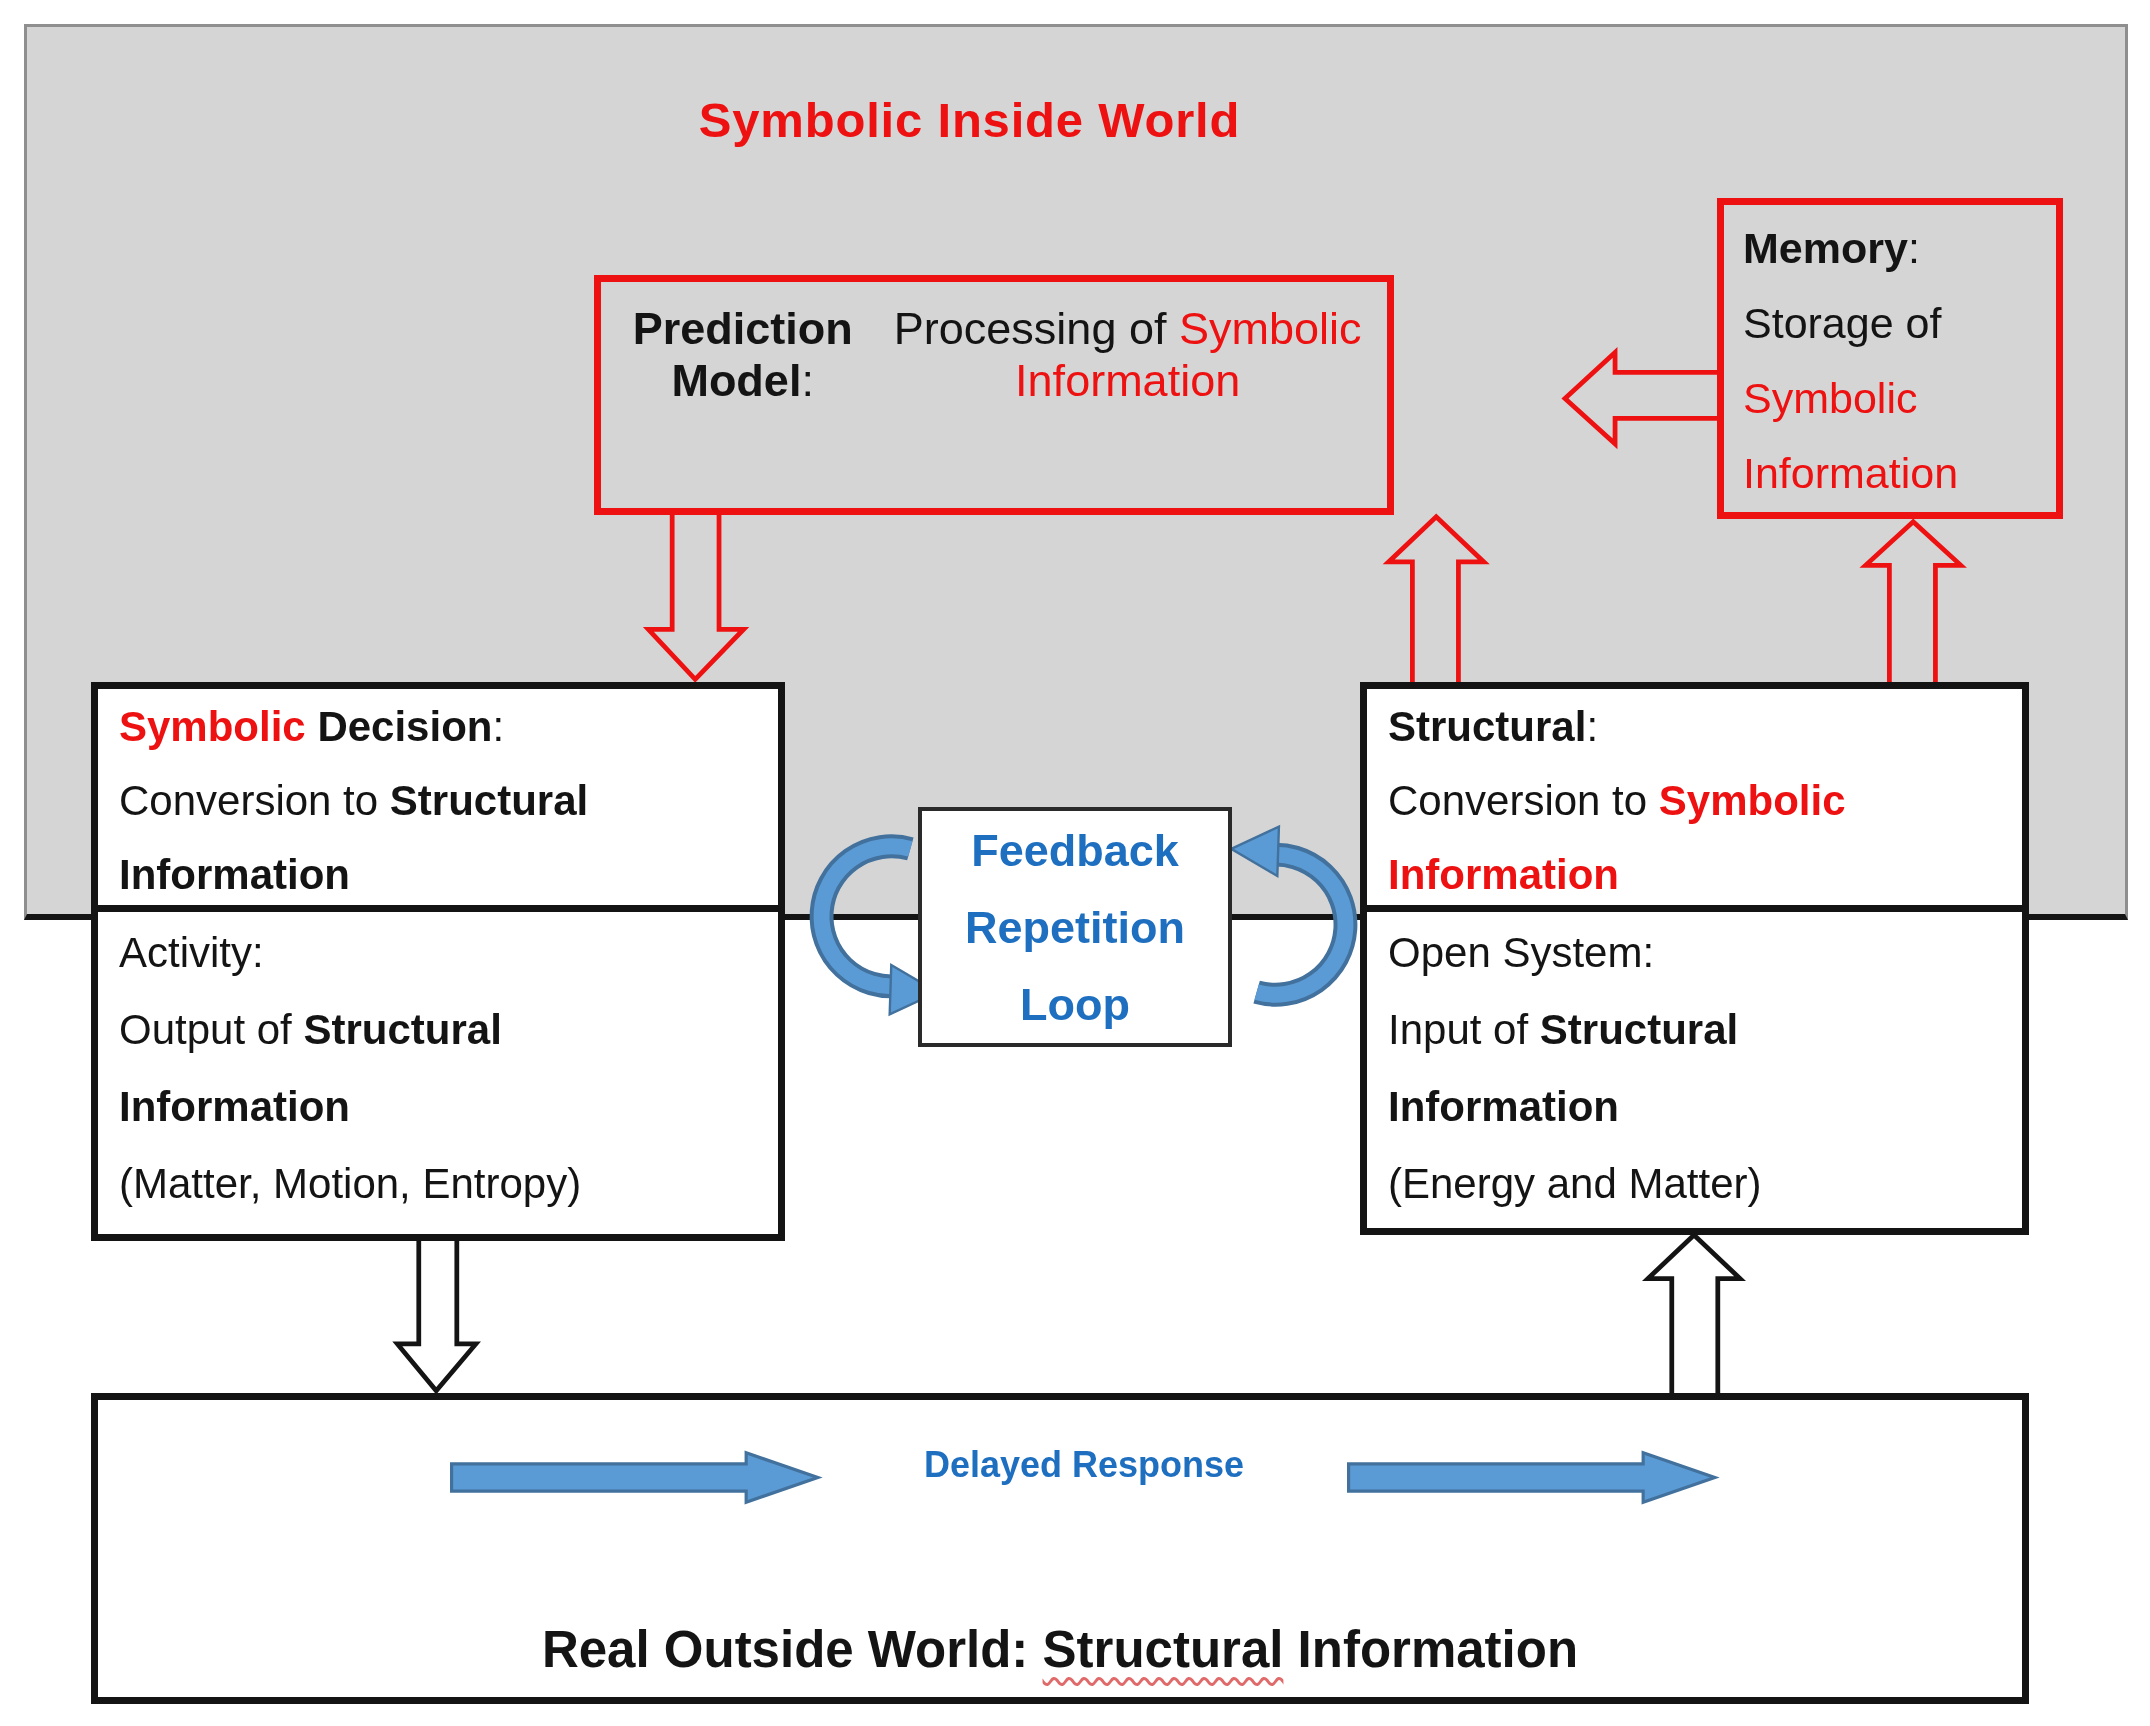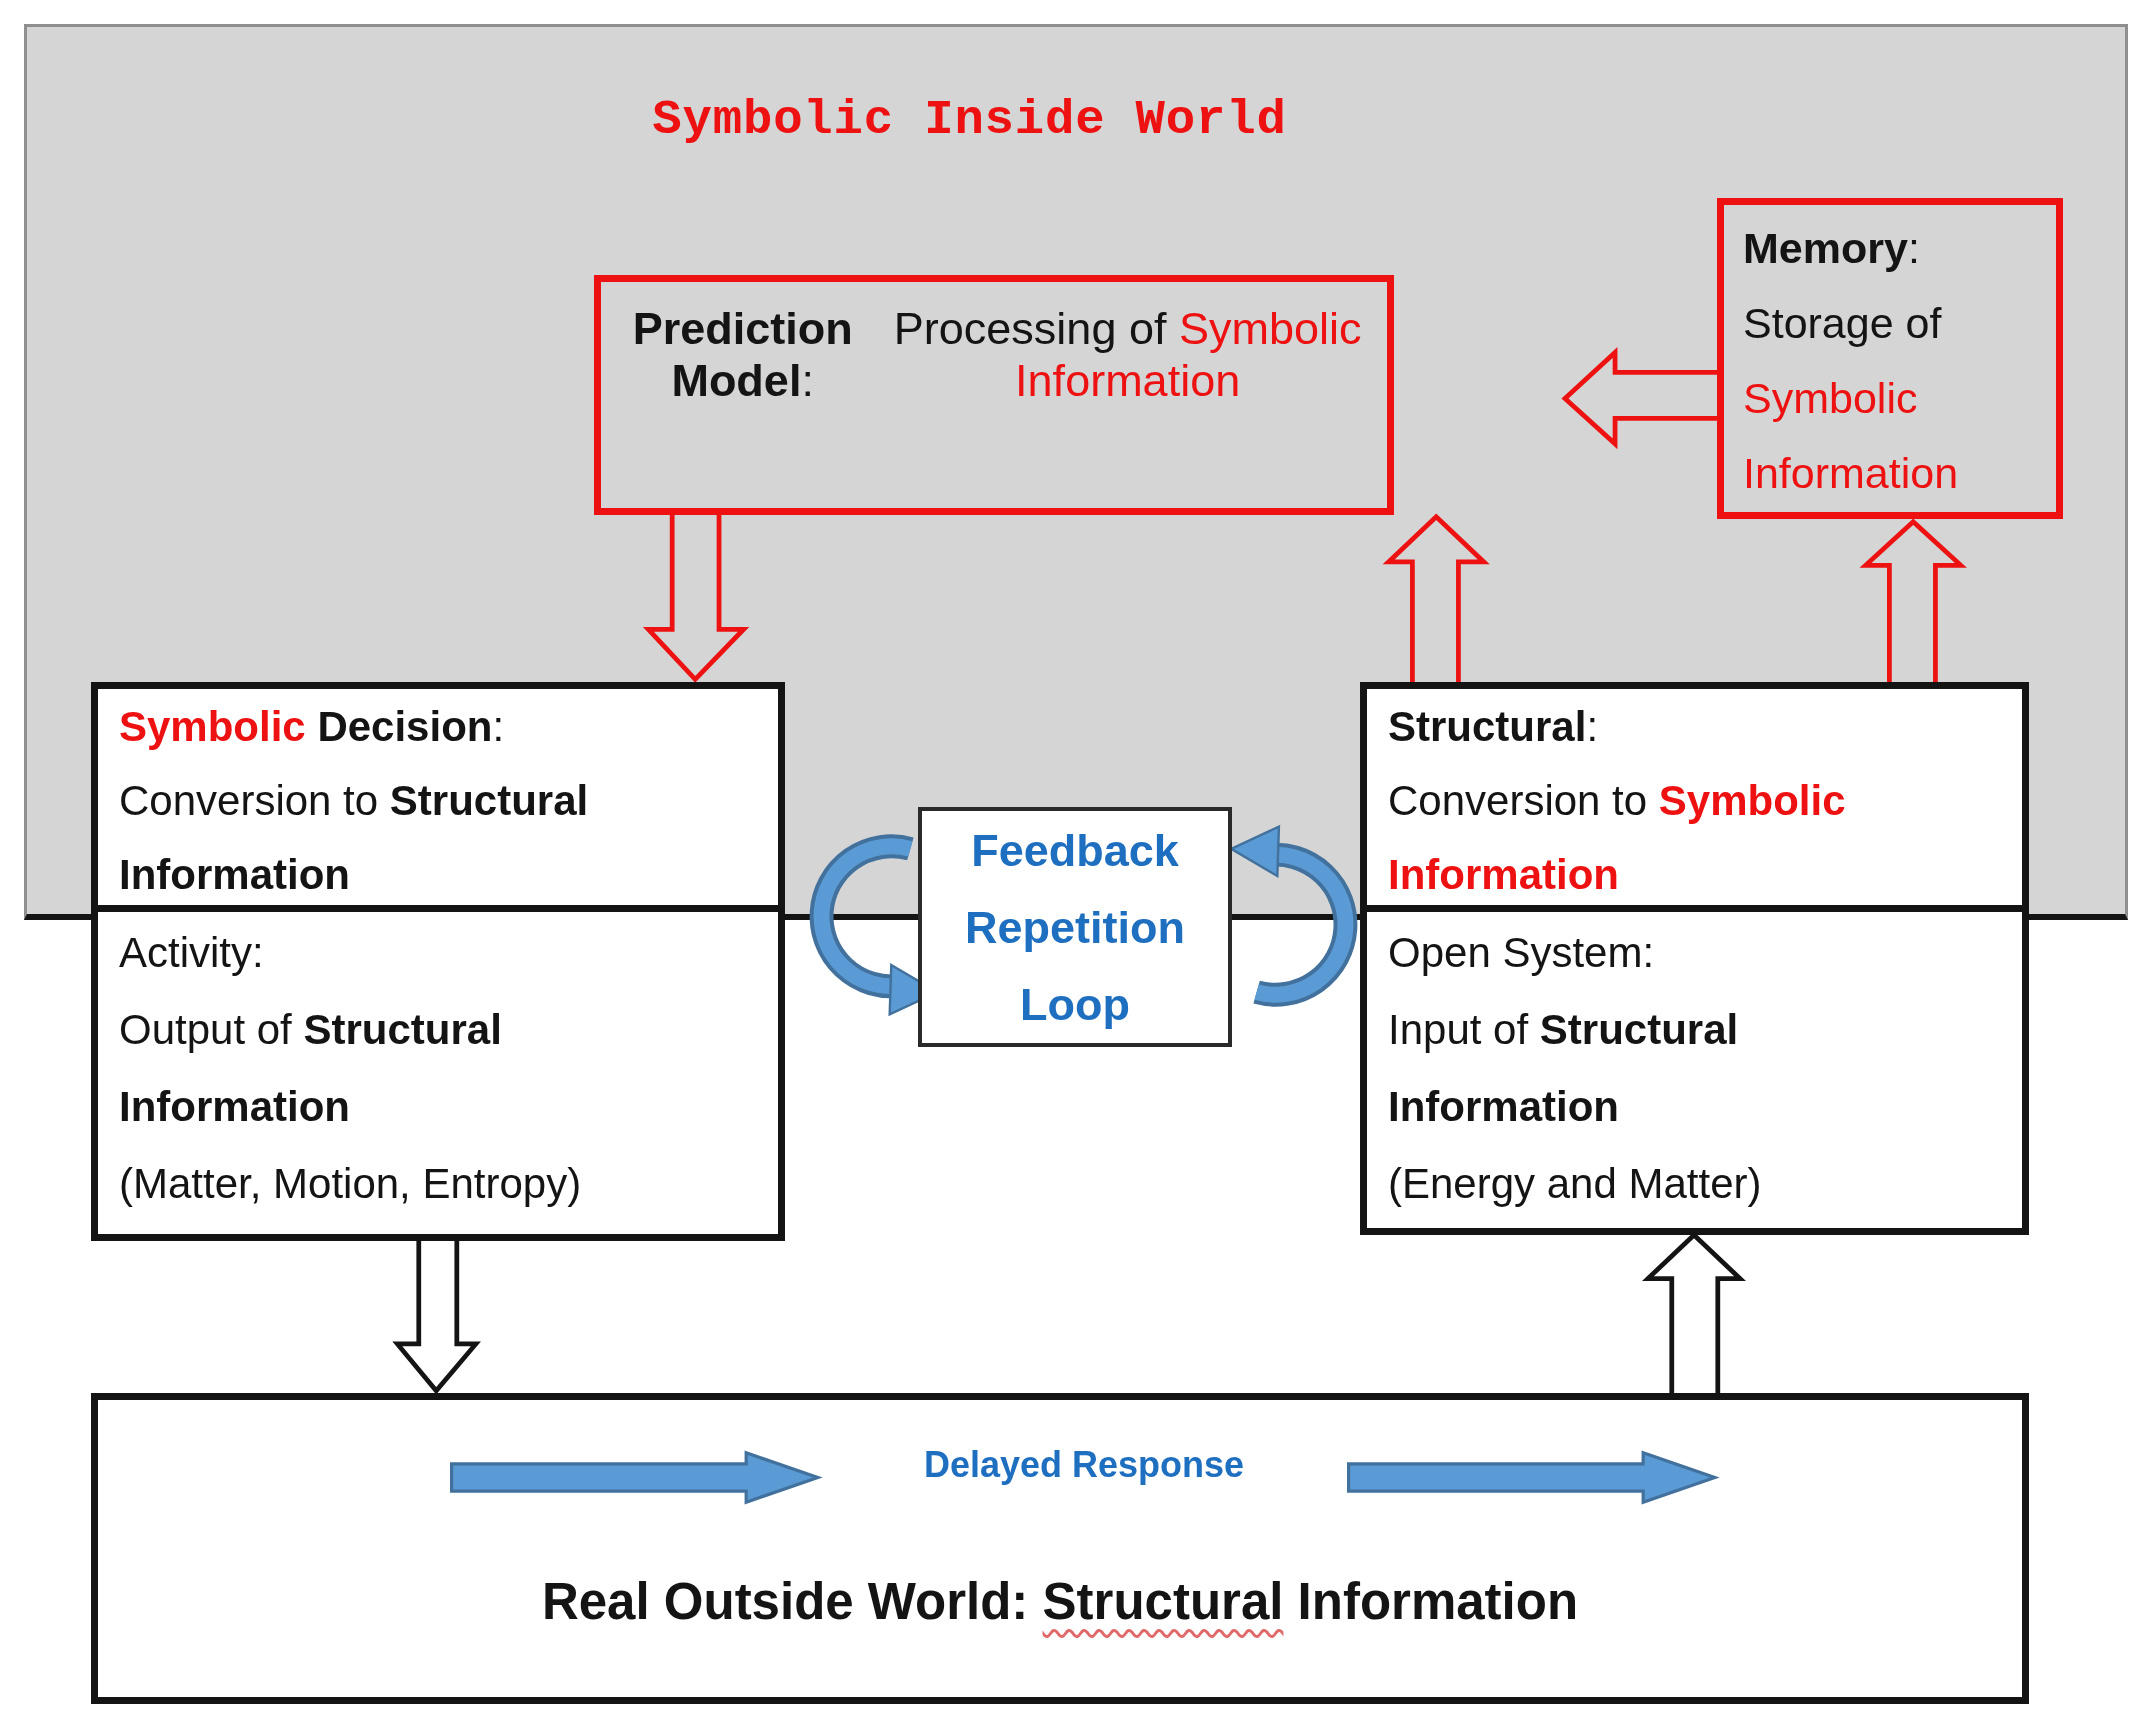--- a/index.html
+++ b/index.html
@@ -17,21 +17,21 @@
     background:var(--gray-bg,#d5d5d5);
     border-top:3.2px solid #8f8f8f;
     border-left:3.2px solid #8f8f8f;
     border-right:3.2px solid #8f8f8f;
     border-bottom:6.4px solid #141414;
     z-index:0;
   }
   .page-title{
     position:absolute;left:0;top:92px;width:1939px;
     text-align:center;font-size:49px;font-weight:bold;color:var(--red,#ee1111);
-    z-index:3;letter-spacing:0.8px;font-family:Liberation Mono, monospace;
+    z-index:3;letter-spacing:0.8px;
   }
   
   .box{position:absolute;box-sizing:border-box;z-index:2;}
   .prediction-box{
     left:594px;top:275px;width:800px;height:240px;
     border:7.2px solid var(--red,#ee1111);
     display:flex;flex-direction:row;justify-content:space-between;
     text-align:center;font-size:45px;
     padding:21px 8px 25.5px 8px;
   }
@@ -67,21 +67,21 @@
     text-decoration-color:#e06a6a;
     text-decoration-thickness:3.2px;
     text-underline-offset:9.6px;
   }
   .delayed-label{
     position:absolute;left:821px;top:1444px;width:526px;
     text-align:center;font-size:36px;font-weight:bold;color:var(--blue-text,#1e6fc0);
     z-index:3;
   }
   .world-label{
-    position:absolute;left:91px;top:1572px;width:1938px;
+    position:absolute;left:91px;top:1620px;width:1938px;
     text-align:center;font-size:51px;font-weight:bold;color:#141414;z-index:3;
   }
   
   svg.arrow{position:absolute;z-index:1;overflow:visible;}
   .ol-red{fill:none;stroke:var(--red,#ee1111);stroke-width:6;stroke-linejoin:miter;}
   .ol-black{fill:none;stroke:#141414;stroke-width:6;stroke-linejoin:miter;}
   .blue-fill{fill:var(--blue-arrow-fill,#5b9bd5);stroke:var(--blue-arrow-edge,#41719c);stroke-width:4;}
   .arc-stroke{fill:none;stroke:var(--blue-arrow-edge,#41719c);stroke-width:30;}
   .arc-inner{fill:none;stroke:var(--blue-arrow-fill,#5b9bd5);stroke-width:20;}
   .arc-head{fill:var(--blue-arrow-fill,#5b9bd5);stroke:var(--blue-arrow-edge,#41719c);stroke-width:3;}

